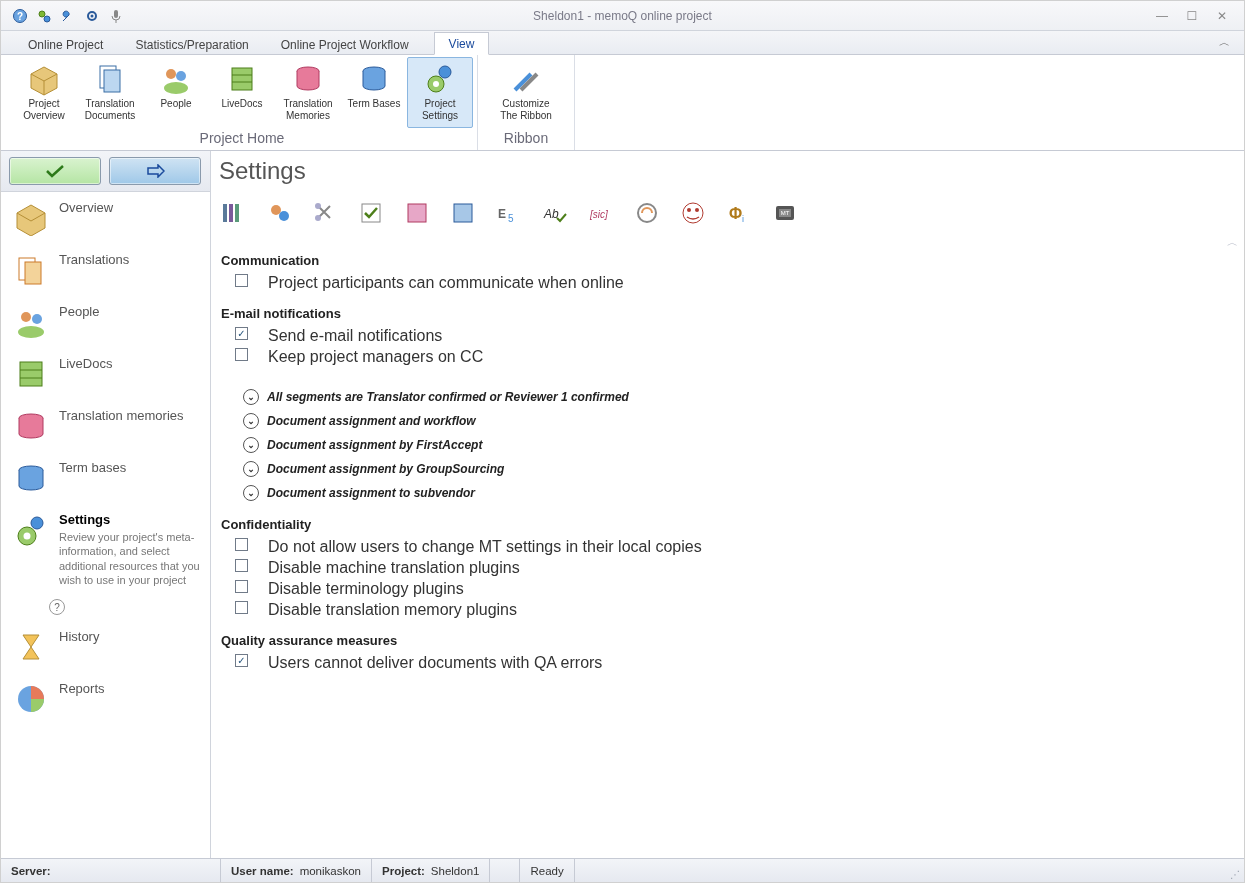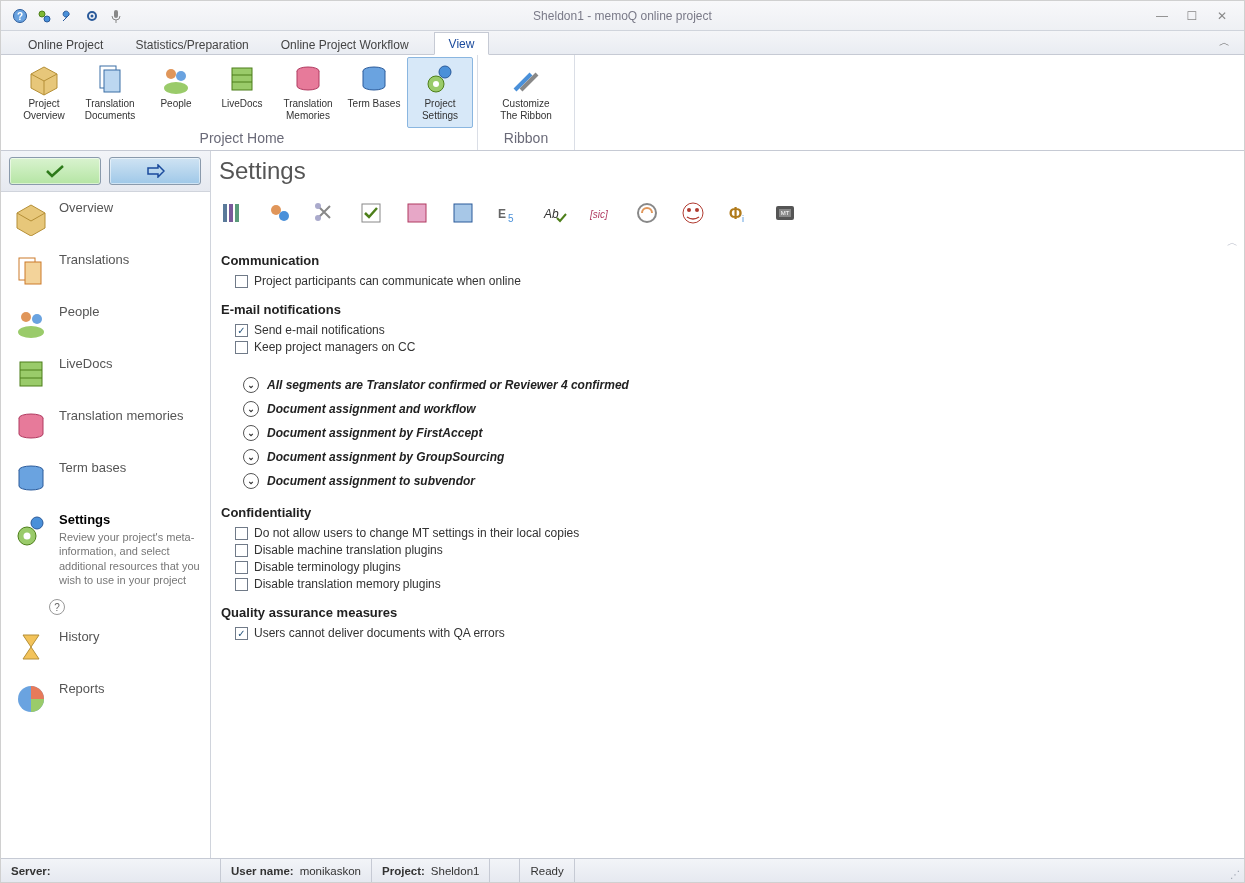--- a/index.html
+++ b/index.html
@@ -239,24 +239,24 @@
     position: relative;
   }
   .section-head{
     font-weight:bold;
     font-size:13px;
     color:#222;
     margin: 6px 0 6px 0;
   }
   .chk-row{
     display:flex;
-    align-items:flex-end;
-    gap:6px;
+    align-items:flex-start;
+    gap:20px;
     margin: 3px 0 3px 14px;
-    font-size:12px;
+    font-size:16px;
     color:#333;
   }
   .chk {
     width:13px;height:13px;
     border:1px solid #707a88;
     background:#fff;
     display:inline-flex;align-items:center;justify-content:center;
     font-size:10px;color:#26547c;
     line-height:1;
   }
@@ -687,21 +687,21 @@
         <span>Send e-mail notifications</span>
       </div>
       <div class="chk-row">
         <span class="chk"></span>
         <span>Keep project managers on CC</span>
       </div>
 
       <div style="height:12px"></div>
       <div class="expander">
           <span class="circle-chevron">⌄</span>
-          <span>All segments are Translator confirmed or Reviewer 4 confirmed</span>
+          <span>All segments are Translator confirmed or Reviewer 1 confirmed</span>
         </div>
       <div class="expander">
           <span class="circle-chevron">⌄</span>
           <span>Document assignment and workflow</span>
         </div>
       <div class="expander">
           <span class="circle-chevron">⌄</span>
           <span>Document assignment by FirstAccept</span>
         </div>
       <div class="expander">

